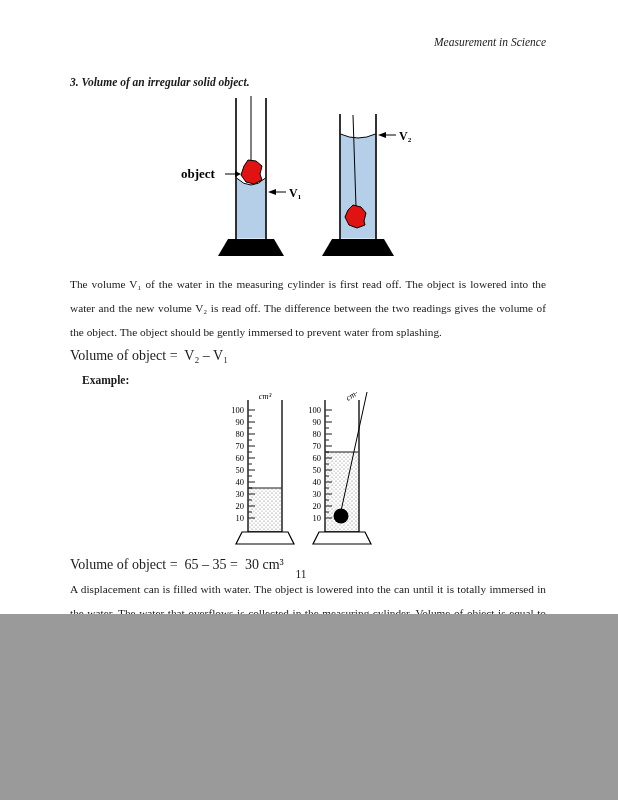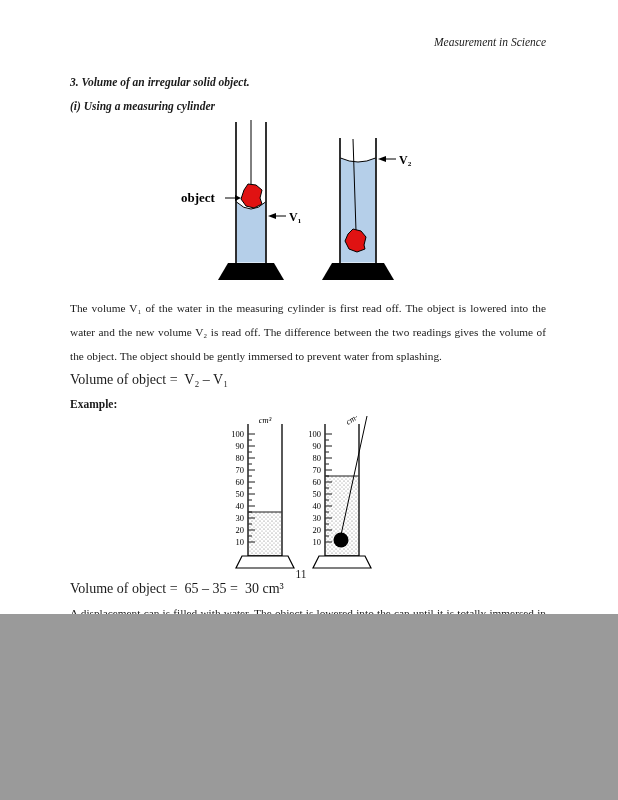--- a/index.html
+++ b/index.html
@@ -6,21 +6,21 @@
   html,body { background:#9a9a9a; }
   .page {
     width:618px; height:614px; margin:0 auto; background:#ffffff;
     position:relative; overflow:hidden; color:#1a1a1a;
     font-family:"Liberation Serif","DejaVu Serif",serif;
   }
   .content { padding:34px 72px 0 70px; }
   .running-header { font-style:italic; font-size:11.5px; line-height:16px; text-align:right; }
   .heading { font-weight:bold; font-style:italic; font-size:11.5px; line-height:24px; }
   .heading.first { margin-top:20px; }
-  .bold-label { font-weight:bold; font-size:11.5px; line-height:24px; }
+  .bold-label { font-weight:bold; font-size:11.5px; line-height:24px;margin-left:12px; }
   .body-par { font-size:11.3px; line-height:24px; text-align:justify; margin-top:12px; }
   .body-line { font-size:14px; line-height:24px; white-space:pre-wrap; }
   .eq2 { margin-top:5px; }
   .figure { text-align:center; }
   .figure.fig1 { margin-top:2px; }
   .figure svg { display:inline-block; vertical-align:top; }
   .figure svg text { font-family:"Liberation Serif","DejaVu Serif",serif; }
   .fig-label-bold { font-weight:bold; font-size:13px; }
   .fig-vlabel { font-weight:bold; font-size:12px; }
   .unit-label { font-size:8.5px; font-style:italic; }
@@ -30,21 +30,20 @@
 </style>
 </head>
 <body>
 
 <div class="page">
   <div class="content">
 
     <div class="running-header">Measurement in Science</div>
 
     <p class="heading first">3. Volume of an irregular solid object.</p>
-    <p class="heading">(i) Using a measuring cylinder</p>
 
     <div class="figure fig1">
       <svg width="260" height="164" viewBox="0 0 260 164">
 
         <g>
           <path d="M58.5,82 Q73,96 87.5,82 L87.5,142.5 L58.5,142.5 Z" stroke="none" fill="#b5cfe9"></path>
           <path d="M58.5,82 Q73,96 87.5,82" fill="none" stroke="#000" stroke-width="1"></path>
           <line x1="73" y1="0" x2="73" y2="66" stroke="#000" stroke-width="1"></line>
           <path d="M58,2 L58,143 M88,2 L88,143" stroke="#000" stroke-width="1.6" fill="none"></path>
           <path d="M66,70 L70,64 L78,65 L84,70 L82,78 L84,84 L76,88 L68,86 L63,79 Z" stroke="#000" stroke-width="1" fill="#e01212"></path>

